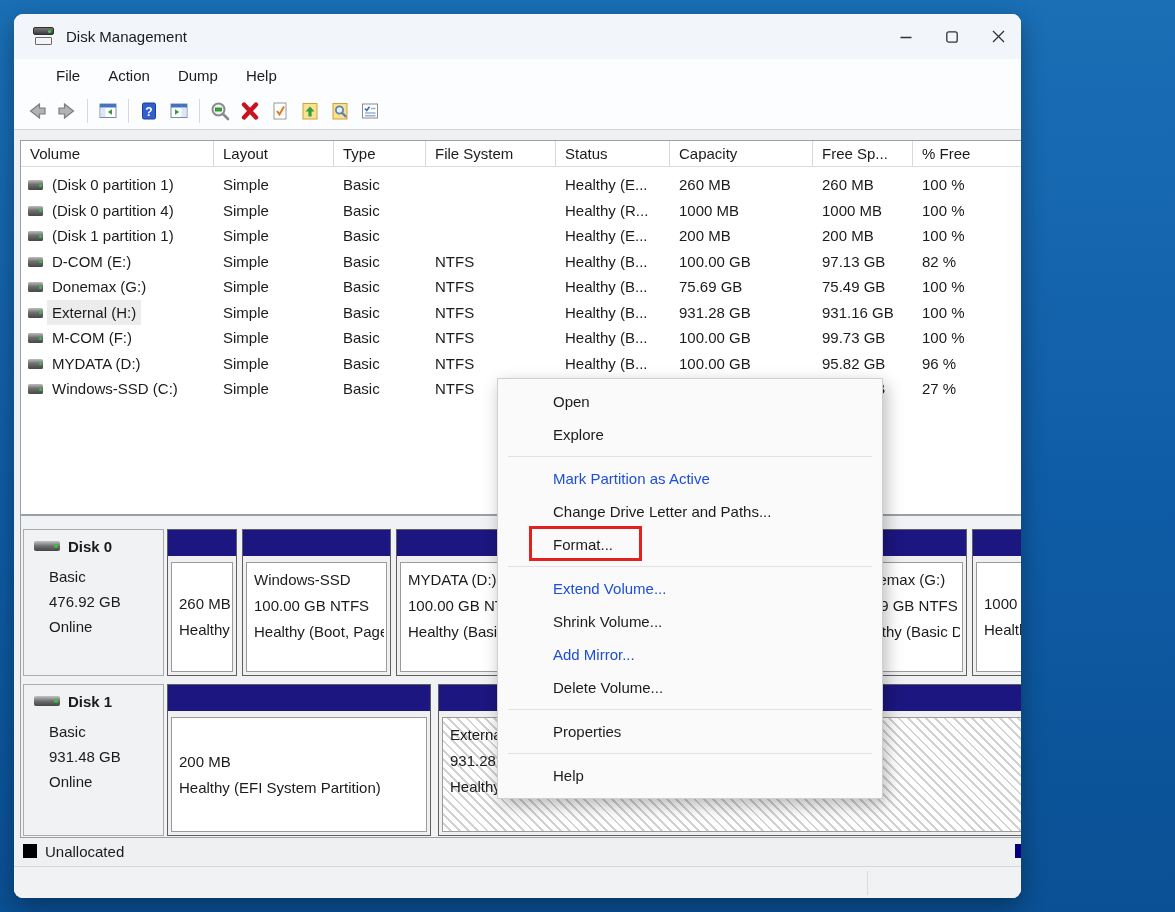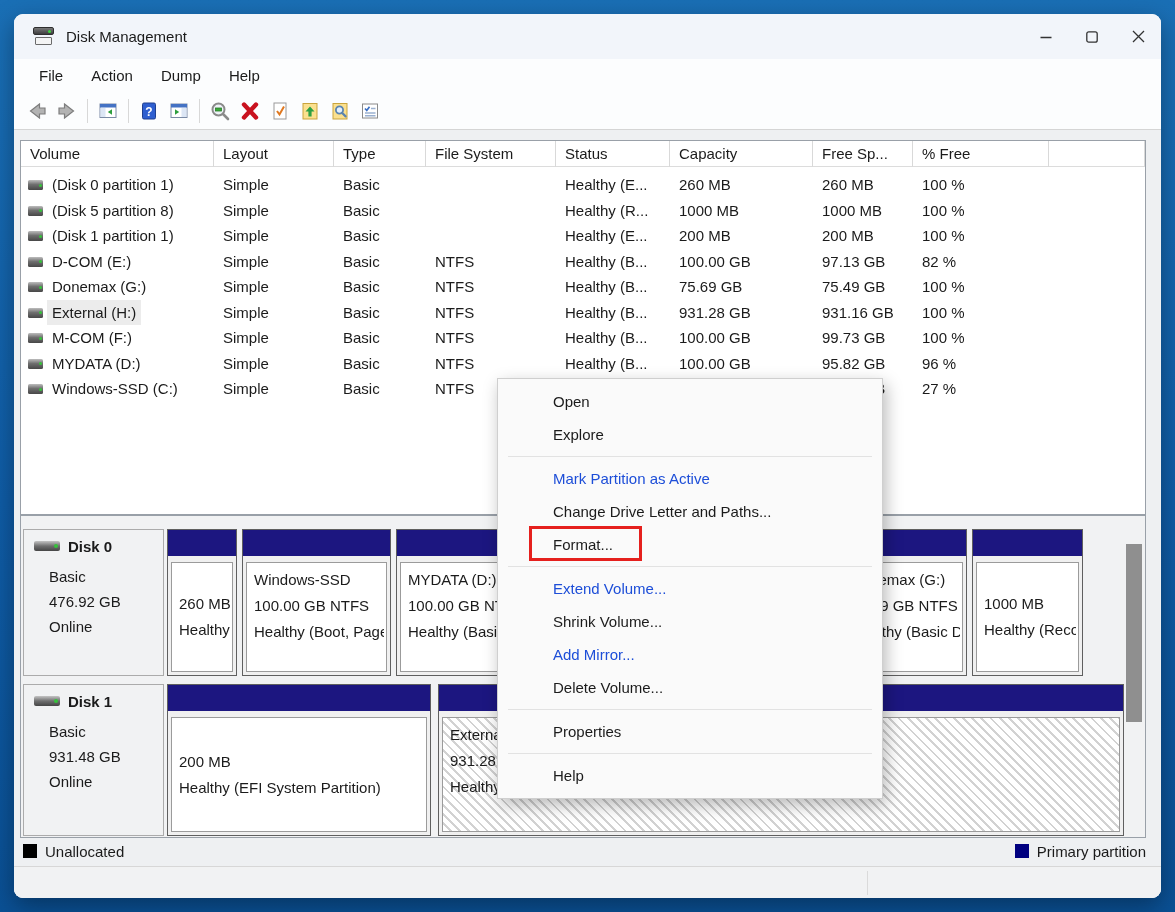--- a/index.html
+++ b/index.html
@@ -3,40 +3,40 @@
 <meta charset="utf-8">
 <style>
   * { margin:0; padding:0; box-sizing:border-box; }
   html,body { width:1175px; height:912px; overflow:hidden; }
   body {
     font-family:"Liberation Sans","DejaVu Sans",sans-serif;
     background:linear-gradient(180deg,#1a6fb5 0%,#0f5ca6 55%,#0a5094 100%);
     position:relative; font-size:15px; color:#1b1b1b;
   }
   #window {
-    position:absolute; left:14px; top:14px; width:1147px; height:884px;
+    position:absolute; left:14px; top:14px; width:1007px; height:884px;
     background:#eef0f2; border-radius:9px; overflow:hidden;
     box-shadow:0 8px 24px rgba(0,0,0,.35);
   }
   
   .titlebar { position:absolute; left:0; top:0; width:100%; height:45px;
     background:#f2f5fa; display:flex; align-items:center; }
   .title-icon { margin-left:17px; width:25px; height:21px; position:relative; flex:0 0 auto; }
   .title-icon .d1 { position:absolute; left:2px; top:1px; width:21px; height:8px;
     background:linear-gradient(180deg,#777,#3e3e3e); border-radius:2px; border:1px solid #2e2e2e; }
   .title-icon .d1::after { content:""; position:absolute; right:2px; top:2px; width:3px; height:3px;
     background:#3ed43e; border-radius:50%; }
   .title-icon .d2 { position:absolute; left:4px; top:11px; width:17px; height:8px;
     background:#f4f4f4; border:1px solid #6b6b6b; border-radius:1px; }
   .title-text { margin-left:10px; font-size:15px; color:#1b1b1b; }
   .caption-btns { margin-left:auto; display:flex; height:100%; }
   .cap-btn { width:46px; height:100%; display:flex; align-items:center; justify-content:center; }
   
   .menubar { position:absolute; left:0; top:45px; width:100%; height:34px;
-    background:#fcfdfe; display:flex; align-items:center; padding-left:11px; gap:0; }
+    background:#fcfdfe; display:flex; align-items:center; padding-left:28px; gap:0; }
   .menubar .mitem { padding:4px 14px 6px 14px; font-size:15px; }
   
   .toolbar { position:absolute; left:0; top:79px; width:100%; height:37px;
     background:#fcfdfe; border-bottom:1px solid #d5d5d5;
     display:flex; align-items:center; padding-left:8px; }
   .tbtn { width:30px; height:28px; display:flex; align-items:center; justify-content:center; }
   .tsep { width:1px; height:24px; background:#d8d8d8; margin:0 5px; }
   
   .main { position:absolute; left:0; top:116px; width:100%; height:768px; background:#eef0f2; }
   
@@ -234,21 +234,21 @@
         <span class="cell" style="left:202px">Simple</span>
         <span class="cell" style="left:322px">Basic</span>
         <span class="cell" style="left:414px"></span>
         <span class="cell" style="left:544px">Healthy (E...</span>
         <span class="cell" style="left:658px">260 MB</span>
         <span class="cell" style="left:801px">260 MB</span>
         <span class="cell" style="left:901px">100 %</span>
       </div>
       <div class="trow" style="top:56.5px">
         <i class="drv"></i>
-        <span class="volname">(Disk 5 partition 8)</span>
+        <span class="volname">(Disk 0 partition 4)</span>
         <span class="cell" style="left:202px">Simple</span>
         <span class="cell" style="left:322px">Basic</span>
         <span class="cell" style="left:414px"></span>
         <span class="cell" style="left:544px">Healthy (R...</span>
         <span class="cell" style="left:658px">1000 MB</span>
         <span class="cell" style="left:801px">1000 MB</span>
         <span class="cell" style="left:901px">100 %</span>
       </div>
       <div class="trow" style="top:82px">
         <i class="drv"></i>

